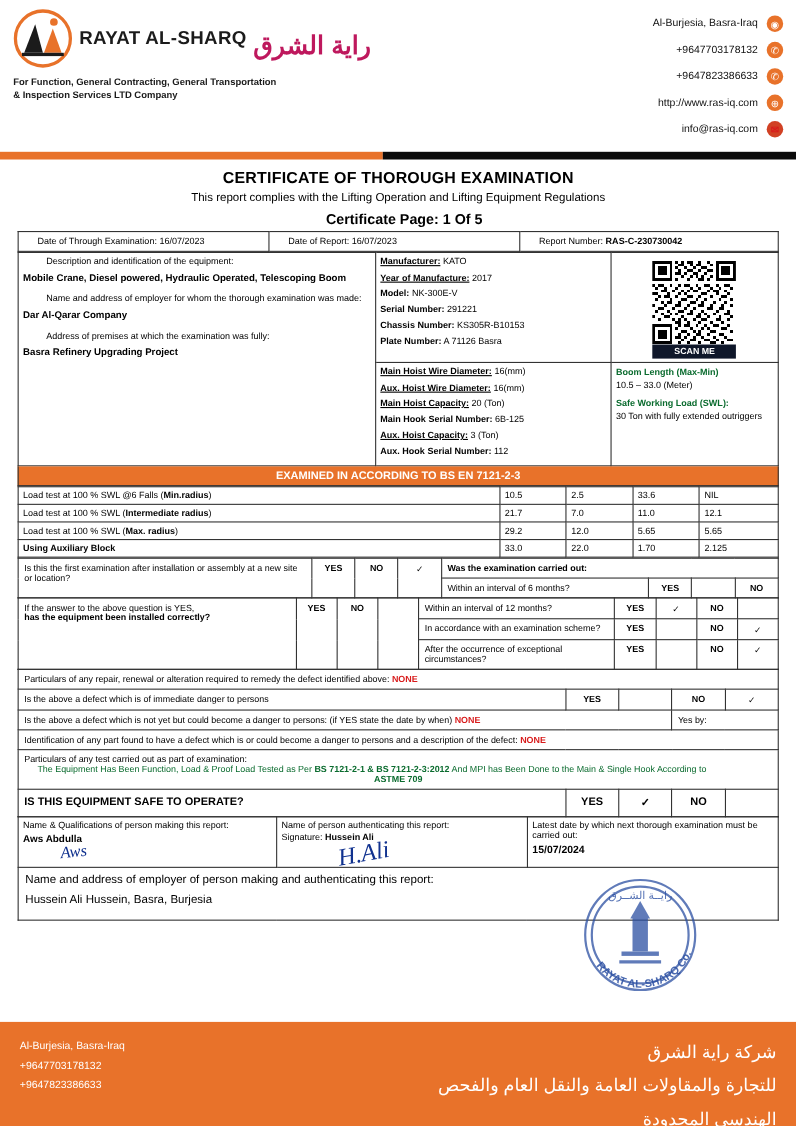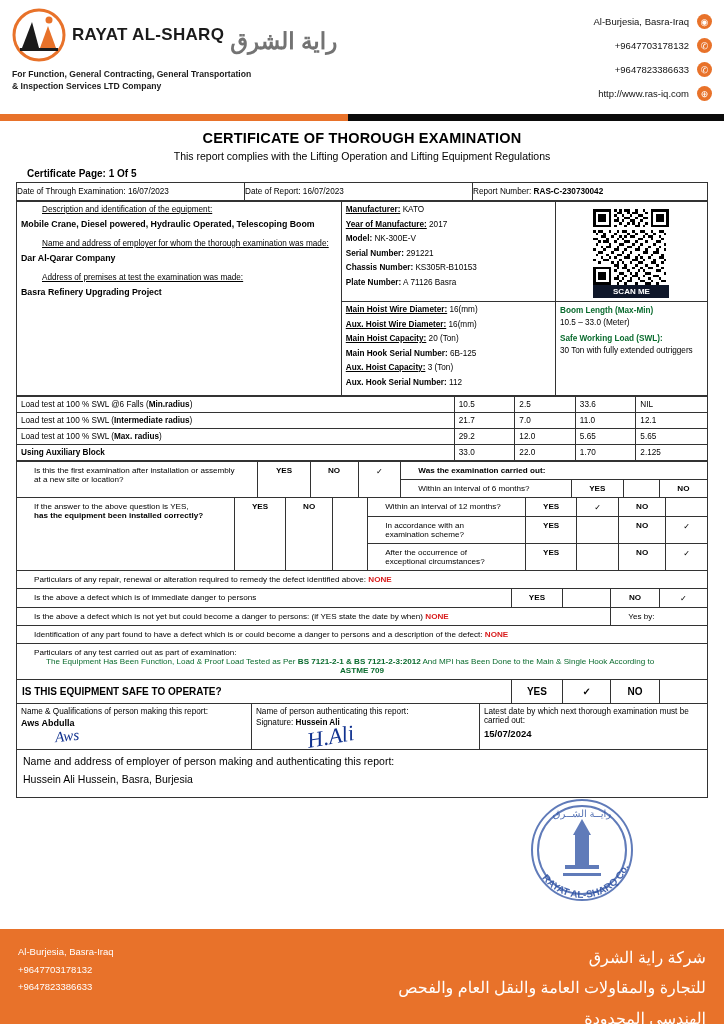--- a/index.html
+++ b/index.html
@@ -14,67 +14,67 @@
     overflow: hidden;
   }
   .page { width:724px; height:1024px; position:relative; background:#fff; }
 
   
   .header { display:flex; padding: 8px 12px 0 12px; }
   .logo-col { width: 370px; position:relative; }
   .logo-box { display:flex; align-items:center; gap:6px; }
   .logo-mark { width:54px; height:54px; position:relative; flex:none; }
   .logo-name { font-weight:bold; font-size:17px; letter-spacing:.3px; color:#1b1b1b; }
-  .logo-arabic { font-size:23px; font-weight:bold; color:#737373; direction:rtl;margin-top:12px; }
+  .logo-arabic { font-size:23px; font-weight:bold; color:#be185d; direction:rtl;margin-top:12px; }
   .logo-sub { font-size:8.6px; font-weight:bold; color:#1b1b1b; margin-top:6px; line-height:1.45; }
   .contact-col { flex:1; padding-top:6px; }
   .contact-row { display:flex; justify-content:flex-end; align-items:center; gap:8px; margin-bottom:9px; font-size:9.5px; color:#111; }
   .c-ico { width:15px; height:15px; border-radius:50%; display:inline-flex; align-items:center; justify-content:center; color:#fff; font-size:9px; flex:none; }
   .c-ico.orange { background:#e8722a; }
   .c-ico.red { background:#d14124; }
 
   .hr-bar { height:7px; display:flex; margin-top:4px; }
   .hr-bar .left { width:48%; background:#e8722a; }
   .hr-bar .right { flex:1; background:#0b0b0b; }
 
   
   .title { text-align:center; font-weight:bold; font-size:14.5px; margin-top:9px; letter-spacing:.2px; }
   .subtitle { text-align:center; font-size:10.5px; margin-top:4px; }
-  .certpage { text-align:left; font-size:10px; font-weight:bold; margin:6px 16px 3px 0;padding-left:27px; }
+  .certpage { text-align:center; font-size:13px; font-weight:bold; margin:6px 16px 3px 0;padding-left:27px; }
 
   
   .wrap { padding: 0 16px; }
   table { border-collapse: collapse; width:100%; }
   td, th { border:1px solid #333; vertical-align:top; padding:3px 4px; font-size:8.2px; }
 
-  .strip td { font-size:8.2px; padding:4px 0; }
+  .strip td { font-size:8.2px; padding:4px 17px; }
   .strip b { font-weight:bold; }
 
   
   .eq-left { width:47%; }
   .ul { text-decoration:underline; }
-  .eq-left .hdr { text-decoration:underline; font-size:8.2px;padding-left:21px; }
+  .eq-left .hdr { font-size:8.2px;padding-left:21px; }
   .eq-left .val { font-weight:bold; font-size:8.8px; margin:5px 0 8px 0; line-height:1.35; }
   .eq-mid { width:31%; }
   .eq-mid div { margin-bottom:5.5px; }
   .eq-right { width:22%; text-align:center; }
   .qr { width:76px; height:76px; margin: 4px auto 0; position:relative; background:#fff; }
   .scanme { background:#0f172a; color:#fff; font-size:8px; font-weight:bold; padding:2px 0; width:76px; margin:0 auto; }
   .boom-cell { font-size:8.2px; line-height:1.45; }
   .boom-cell .t { color:#0a6b2e; font-weight:bold; }
 
   
   .band { background:#e8722a; color:#fff; text-align:center; font-weight:bold; font-size:10px; padding:3px 0; border:1px solid #333; border-top:none; }
 
   
   .lt th { background:#fff; font-weight:bold; text-align:left; font-size:8.2px; }
   .lt td { font-size:8.2px; }
 
   
-  .qg td { font-size:8.1px; padding:4px 17px; }
+  .qg td { font-size:8.1px; padding:4px 5px; }
   .ctr { text-align:center; font-weight:bold; }
   .tick { text-align:center; font-size:10px; }
   .wasq { font-weight:bold; font-size:9px; }
 
   .red { color:#d81b1b; font-weight:bold; }
   .green { color:#0a6b2e; }
 
   .saferow td { font-weight:bold; font-size:10px; padding:6px 5px; }
 
   .sign-td { height:46px; position:relative; }
@@ -130,20 +130,24 @@
         <span class="c-ico orange">✆</span>
       </div>
       <div class="contact-row">
         <span>+9647823386633</span>
         <span class="c-ico orange">✆</span>
       </div>
       <div class="contact-row">
         <span>http://www.ras-iq.com</span>
         <span class="c-ico orange">⊕</span>
       </div>
+      <div class="contact-row">
+        <span>info@ras-iq.com</span>
+        <span class="c-ico red">✉</span>
+      </div>
     </div>
   </div>
 
   <div class="hr-bar">
     <div class="left"></div>
     <div class="right"></div>
   </div>
 
   <div class="title">CERTIFICATE OF THOROUGH EXAMINATION</div>
   <div class="subtitle">This report complies with the Lifting Operation and Lifting Equipment Regulations</div>
@@ -171,21 +175,21 @@
       </table>
 
     <table style="border-top:none">
       <tbody>
           <tr>
         <td class="eq-left" rowspan="2">
           <div class="hdr">Description and identification of the equipment:</div>
           <div class="val">Mobile Crane, Diesel powered, Hydraulic Operated, Telescoping Boom</div>
           <div class="hdr">Name and address of employer for whom the thorough examination was made:</div>
           <div class="val">Dar Al-Qarar Company</div>
-          <div class="hdr">Address of premises at test the examination was made:</div>
+          <div class="hdr">Address of premises at which the examination was fully:</div>
           <div class="val">Basra Refinery Upgrading Project</div>
         </td>
         <td class="eq-mid">
           <div><b class="ul">Manufacturer:</b> <span>KATO</span></div>
           <div><b class="ul">Year of Manufacture:</b> <span>2017</span></div>
           <div><b>Model:</b> <span>NK-300E-V</span></div>
           <div><b>Serial Number:</b> <span>291221</span></div>
           <div><b>Chassis Number:</b> <span>KS305R-B10153</span></div>
           <div><b>Plate Number:</b> <span>A 71126 Basra</span></div>
         </td>
@@ -390,20 +394,21 @@
         <td class="eq-right boom-cell" style="text-align:left">
           <div class="t">Boom Length (Max-Min)</div>
           <div>10.5 – 33.0 (Meter)</div>
           <div class="t" style="margin-top:4px">Safe Working Load (SWL):</div>
           <div>30 Ton with fully extended outriggers</div>
         </td>
       </tr>
     </tbody>
       </table>
 
+    <div class="band">EXAMINED IN ACCORDING TO BS EN 7121-2-3</div>
 
     <table class="lt" style="border-top:none">
       <tbody>
       <tr>
         <td><span>Load test at 100 % SWL @6 Falls (</span><b>Min.radius</b><span>)</span></td>
         <td>10.5</td>
         <td>2.5</td>
         <td>33.6</td>
         <td>NIL</td>
       </tr>

